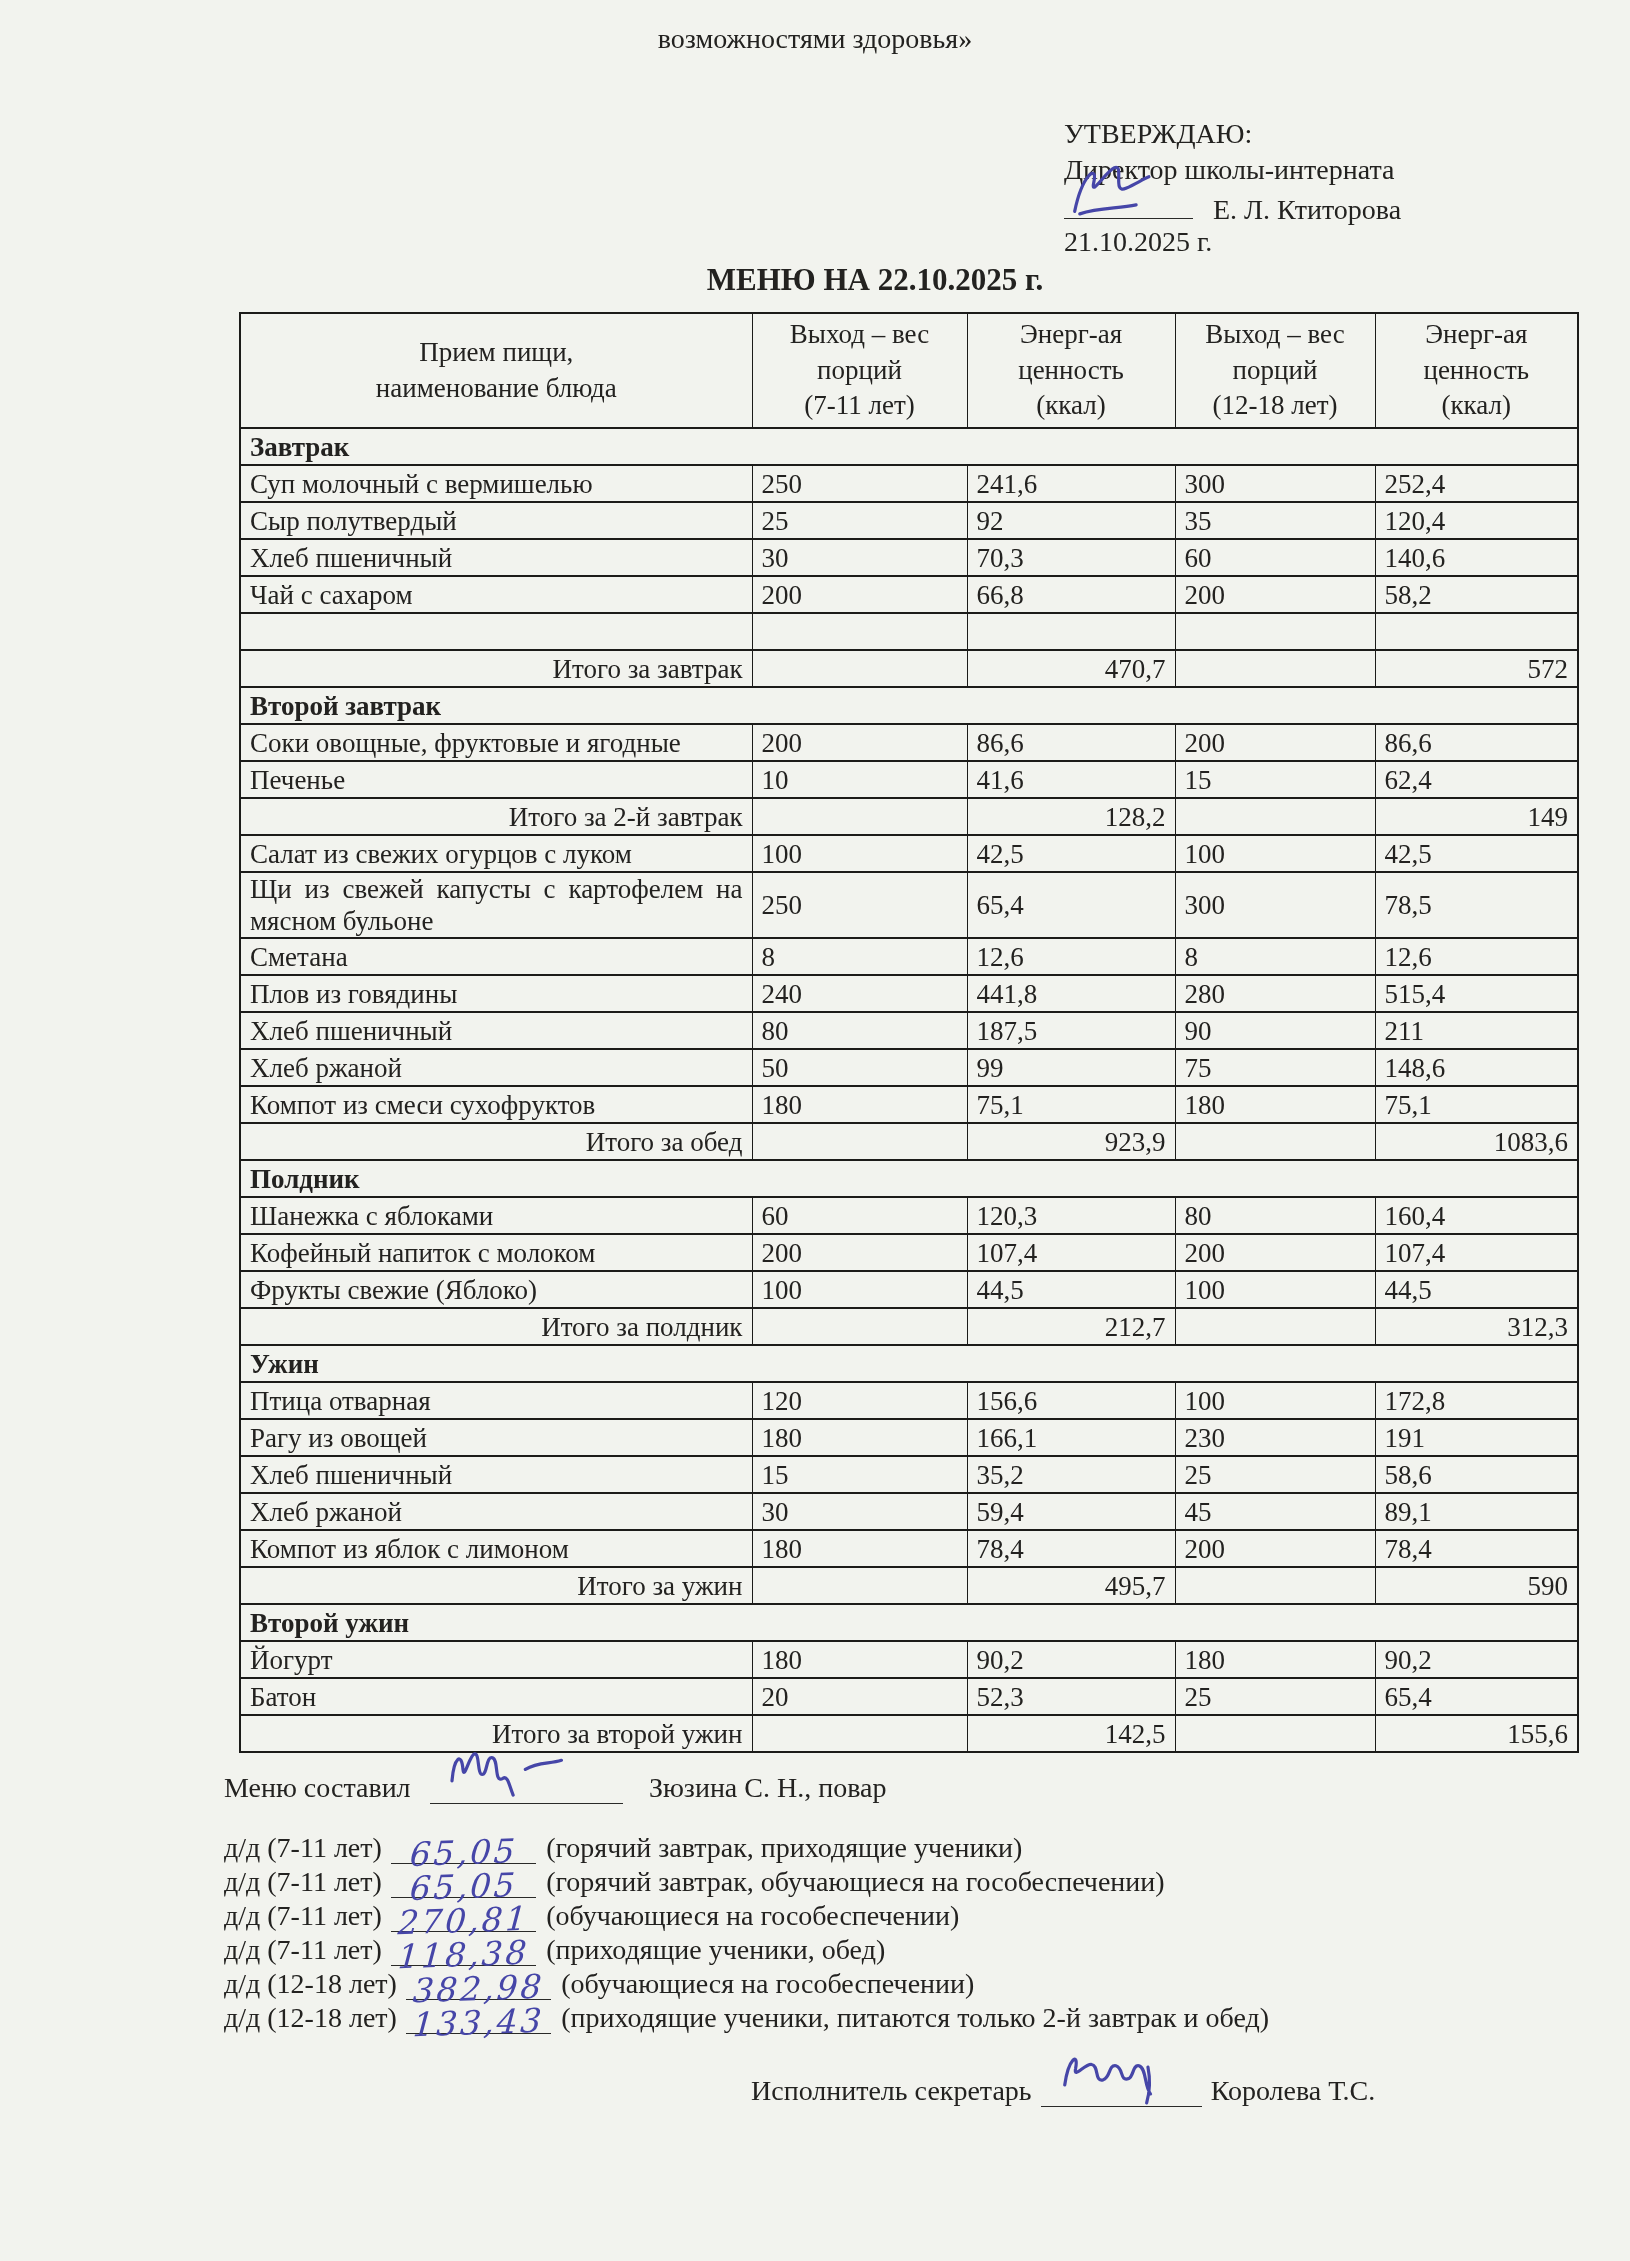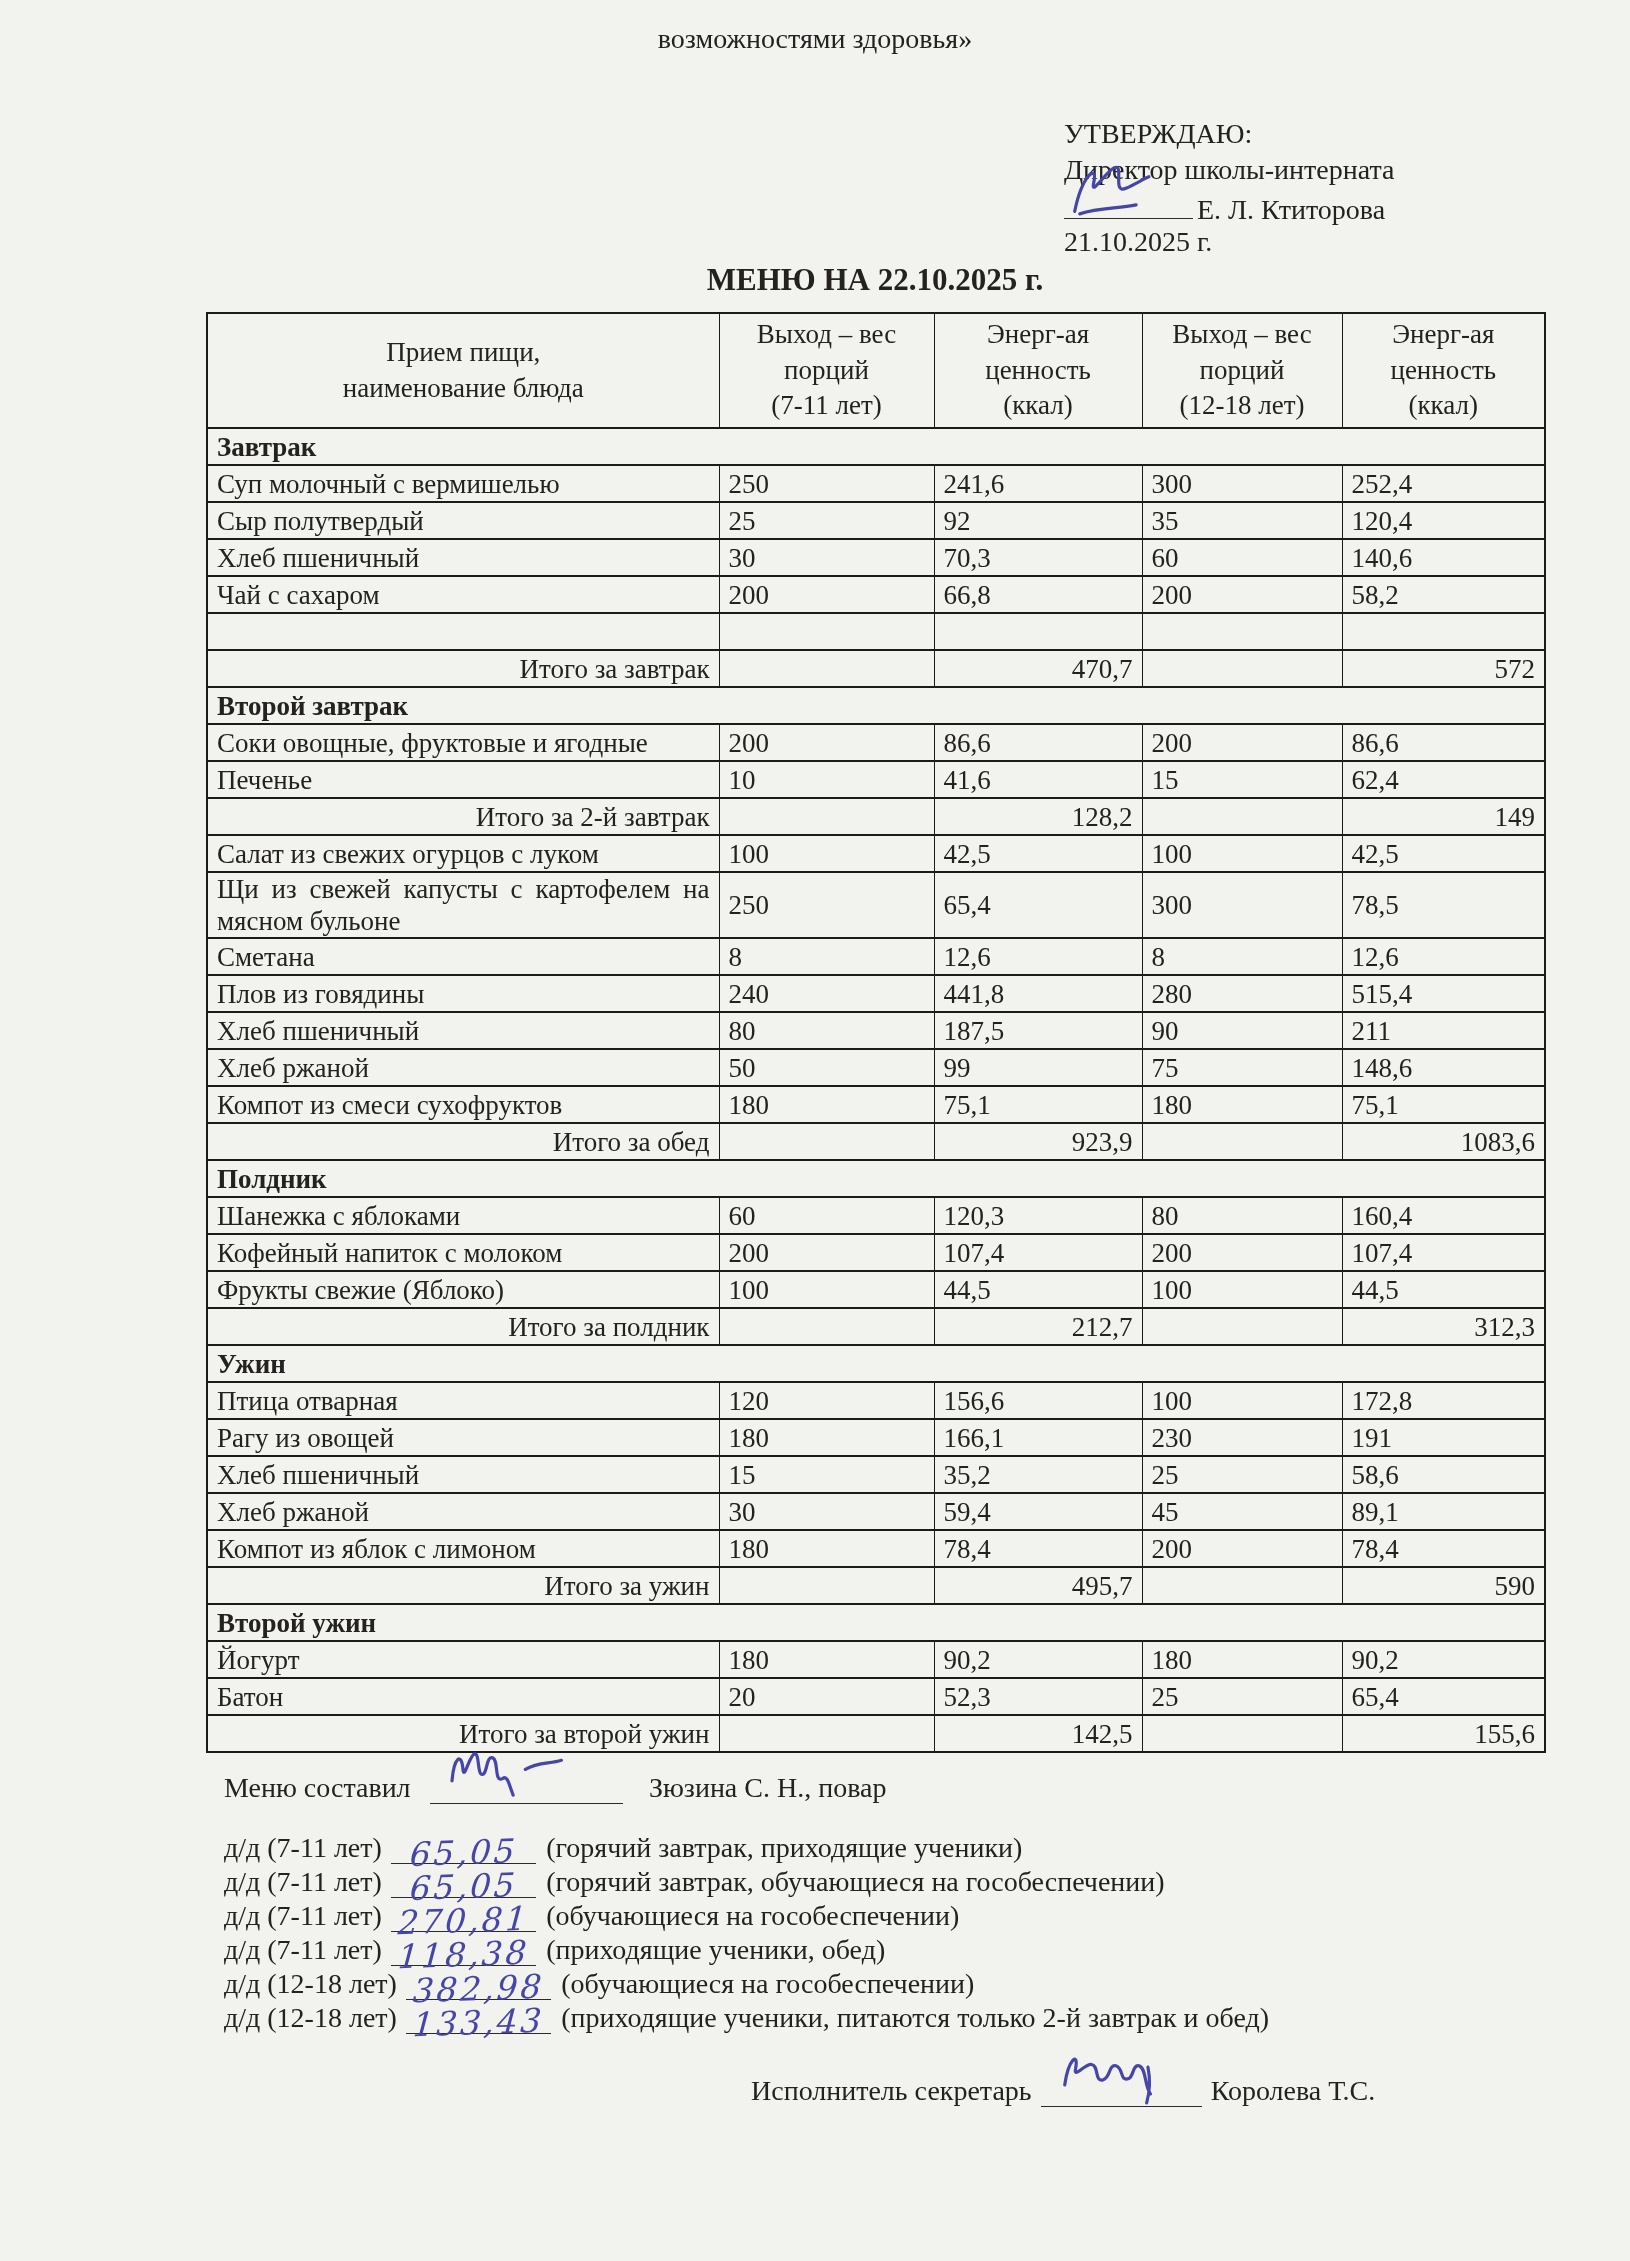--- a/index.html
+++ b/index.html
@@ -35,21 +35,21 @@
     position:absolute; left:206px; top:312px; width:1338px;
     border-collapse:collapse; table-layout:fixed;
     font-size:27px;
   }
   table.menu th, table.menu td {
     border:1.9px solid #1c1b19;
     padding:0 9px;
     vertical-align:middle;
     overflow:hidden;
   }
-  table.menu { border:2.6px solid #1c1b19; }
+  table.menu { border:2.6px solid #1c1b19;margin-left:33px; }
   table.menu tr { border-top:2.6px solid #1c1b19; border-bottom:2.6px solid #1c1b19; }
   thead th {
     font-weight:normal; text-align:center;
     height:115px; vertical-align:top;
     padding-top:6.4px; line-height:1.33; font-size:27px;
   }
   tbody td { height:37px; line-height:32px; }
   .section-cell { font-weight:bold; padding-left:7.7px; }
   .dish-name-cell { text-align:justify; padding-right:13px; }
   .total-label { text-align:right; padding-right:15.5px; }
@@ -92,21 +92,21 @@
 <div class="org">
   <div>возможностями здоровья»</div>
 </div>
 
 <div class="approval">
   <div class="line">УТВЕРЖДАЮ:</div>
   <div class="line">Директор школы-интерната</div>
   <div class="line">
     <span class="sig-underline"><svg width="110" height="64" viewBox="0 0 170 100" style="left:-3.9px; top:-34px;">
           <path d="M22 88 C 34 30, 58 14, 52 42 C 46 68, 70 26, 84 20 C 100 13, 80 62, 102 52 C 118 45, 128 38, 138 34 M30 92 C 60 82, 90 84, 118 78"></path>
-        </svg></span><span style="margin-left:4px;">Е. Л. Ктиторова</span>
+        </svg></span><span style="margin-left:20px;">Е. Л. Ктиторова</span>
   </div>
   <div class="line">21.10.2025 г.</div>
 </div>
 
 <div class="menu-title">МЕНЮ НА 22.10.2025 г.</div>
 
 <table class="menu">
   <colgroup>
     <col style="width:512px">
       <col style="width:215px">

